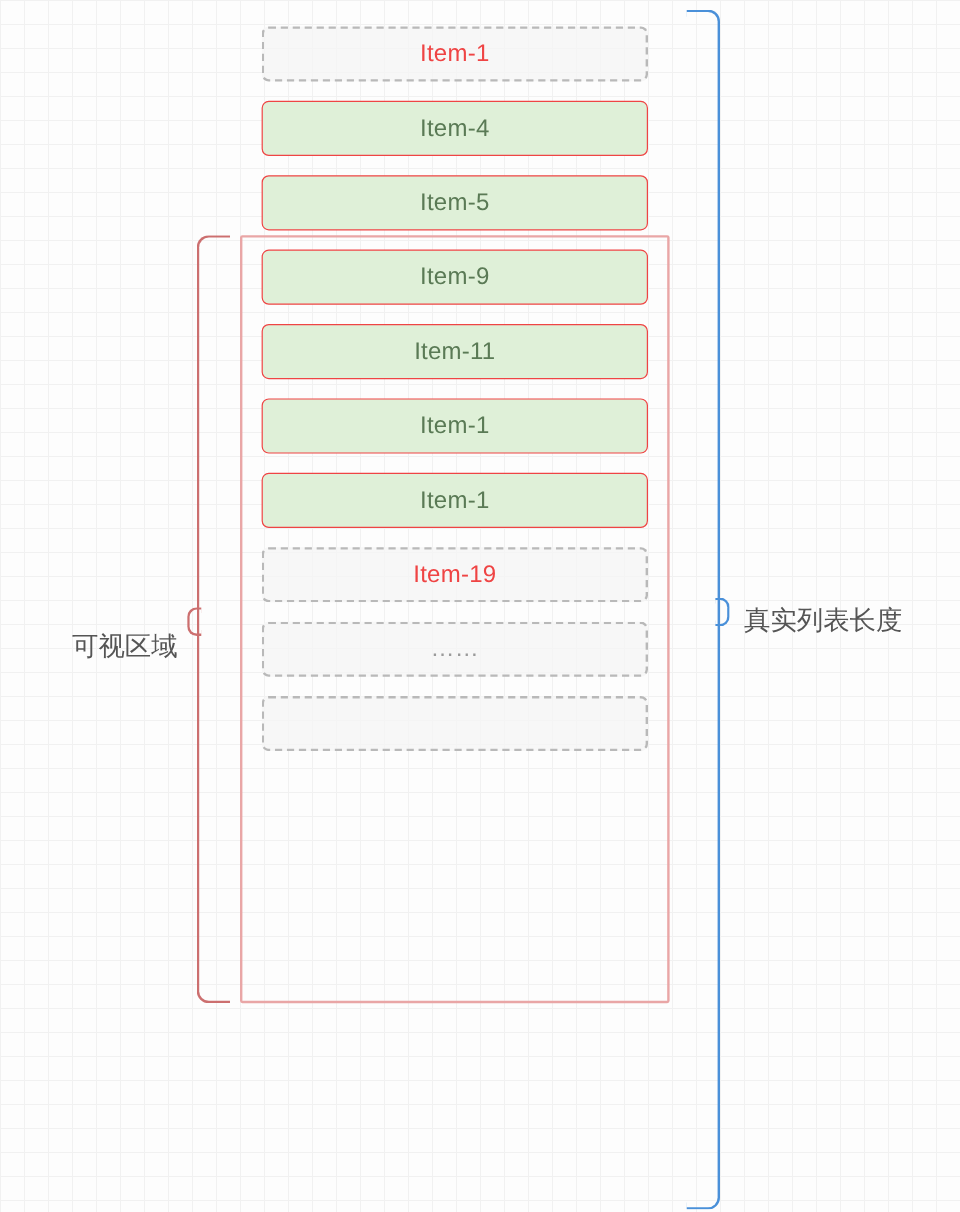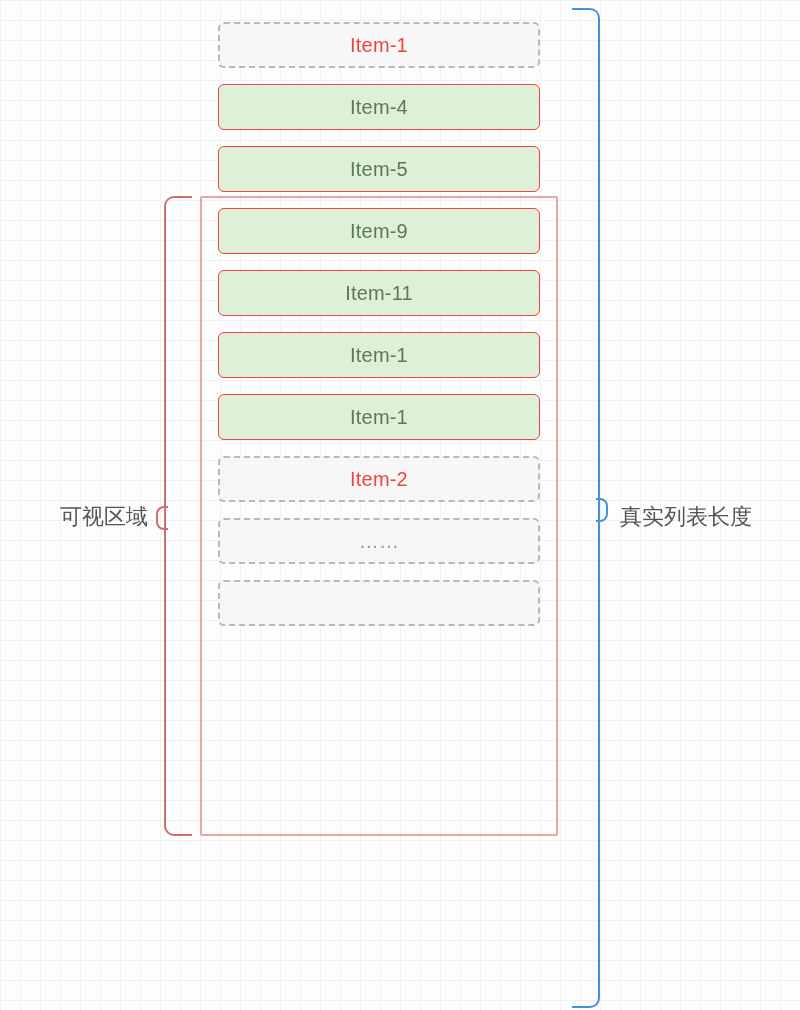--- a/index.html
+++ b/index.html
@@ -123,26 +123,26 @@
 <div class="stage">
 
   <div class="list-col" id="list-col">
       <div class="item ghost">Item-1</div>
       <div class="item visible">Item-4</div>
       <div class="item visible">Item-5</div>
       <div class="item visible">Item-9</div>
       <div class="item visible">Item-11</div>
       <div class="item visible">Item-1</div>
       <div class="item visible">Item-1</div>
-      <div class="item ghost">Item-2</div>
+      <div class="item ghost">Item-19</div>
       <div class="item ghost ellipsis">……</div>
       <div class="item ghost"></div>
     </div>
 
   <div class="viewport" id="viewport" style="left: 200px; top: 196px; width: 358px; height: 640px;"></div>
 
   <div class="brace-left" id="brace-left" style="left: 164px; top: 196px; height: 640px;"></div>
-  <div class="label-left" id="label-left" style="left: 28px; top: 502px;">可视区域</div>
+  <div class="label-left" id="label-left" style="left: 28px; top: 524px;">可视区域</div>
 
   <div class="brace-right" id="brace-right" style="left: 572px; top: 8px; height: 1000px;"></div>
   <div class="label-right" id="label-right" style="left: 620px; top: 502px; font-family: Liberation Serif, serif;">真实列表长度</div>
 
 </div>
 
 </body></html>

